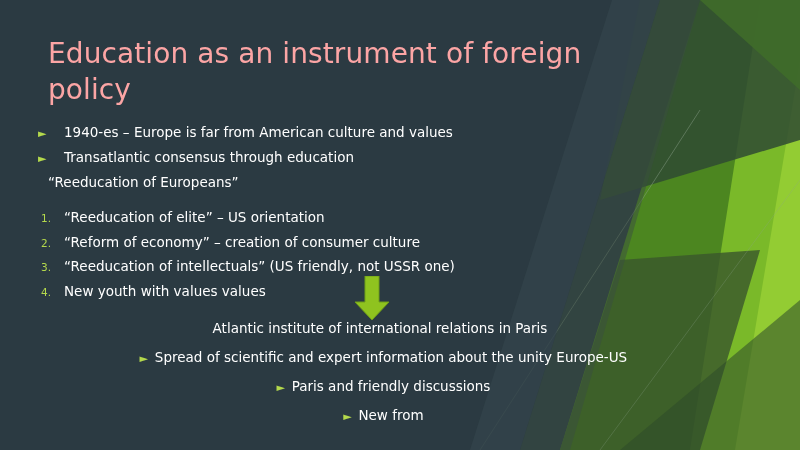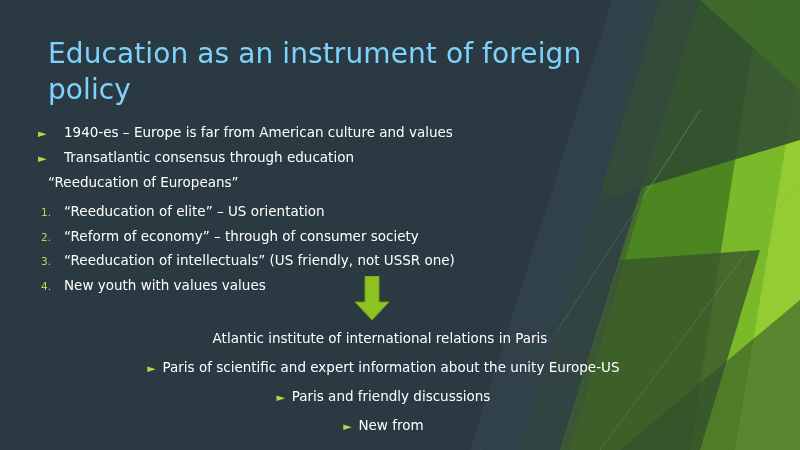--- a/index.html
+++ b/index.html
@@ -34,21 +34,21 @@
   .content {
     position: absolute;
     inset: 0;
     z-index: 5;
   }
   .title {
     position: absolute;
     left: 48px;
     top: 36px;
     width: 560px;
-    color: #7dd3fc;
+    color: #fca5a5;
     font-size: 28px;
     line-height: 1.28;
     font-weight: normal;
     letter-spacing: 0.1px;
   }
   .bullets {
     position: absolute;
     left: 38px;
     top: 124px;
     width: 600px;
@@ -72,41 +72,40 @@
   .marker.num {
     color: #b4d94c;
     font-size: 10.5px;
     padding-left: 3px;
     box-sizing: border-box;
   }
   .row .txt {
     flex: 1 1 auto;
   }
   .plain {
-    margin: 0 0 12px 10px;
+    margin: 0 0 18px 10px;
     font-size: 13.5px;
     line-height: 1.25;
   }
   
   .arrow {
     position: absolute;
     left: 352px;
     top: 276px;
     width: 40px;
     height: 44px;
   }
   
   .lower {
     position: absolute;
     left: 0;
     top: 320px;
     width: 760px;
     color: #ffffff;
     text-align: center;
-    margin-top: 10px;
   }
   .lower .line {
     font-size: 13.5px;
     line-height: 1.25;
     margin-bottom: 12px;
     display: block;
   }
   .lower .line .marker {
     width: 22px;
     flex: 0 0 22px;
@@ -161,21 +160,21 @@
 
       <div class="plain">“Reeducation of Europeans”</div>
 
       <div class="row">
         <span class="marker num">1.</span>
         <span class="txt">“Reeducation of elite” – US orientation</span>
       </div>
 
       <div class="row">
         <span class="marker num">2.</span>
-        <span class="txt">“Reform of economy” – through of consumer society</span>
+        <span class="txt">“Reform of economy” – creation of consumer culture</span>
       </div>
 
       <div class="row">
         <span class="marker num">3.</span>
         <span class="txt">“Reeducation of intellectuals” (US friendly, not USSR one)</span>
       </div>
 
       <div class="row">
         <span class="marker num">4.</span>
         <span class="txt">New youth with values values</span>
@@ -188,21 +187,21 @@
         <polygon points="13,0 27,0 27,26 37,26 20,44 3,26 13,26" fill="#8fc31f" stroke="#6f9e18" stroke-width="1"></polygon>
       </svg>
     </div>
 
     <div class="lower">
       <div class="line">Atlantic institute of international relations in Paris</div>
 
       <div class="line">
         <span class="centerrow">
           <span class="marker">►</span>
-          <span class="txt">Paris of scientific and expert information about the unity Europe-US</span>
+          <span class="txt">Spread of scientific and expert information about the unity Europe-US</span>
         </span>
       </div>
 
       <div class="line">
         <span class="centerrow">
           <span class="marker">►</span>
           <span class="txt">Paris and friendly discussions</span>
         </span>
       </div>
 

